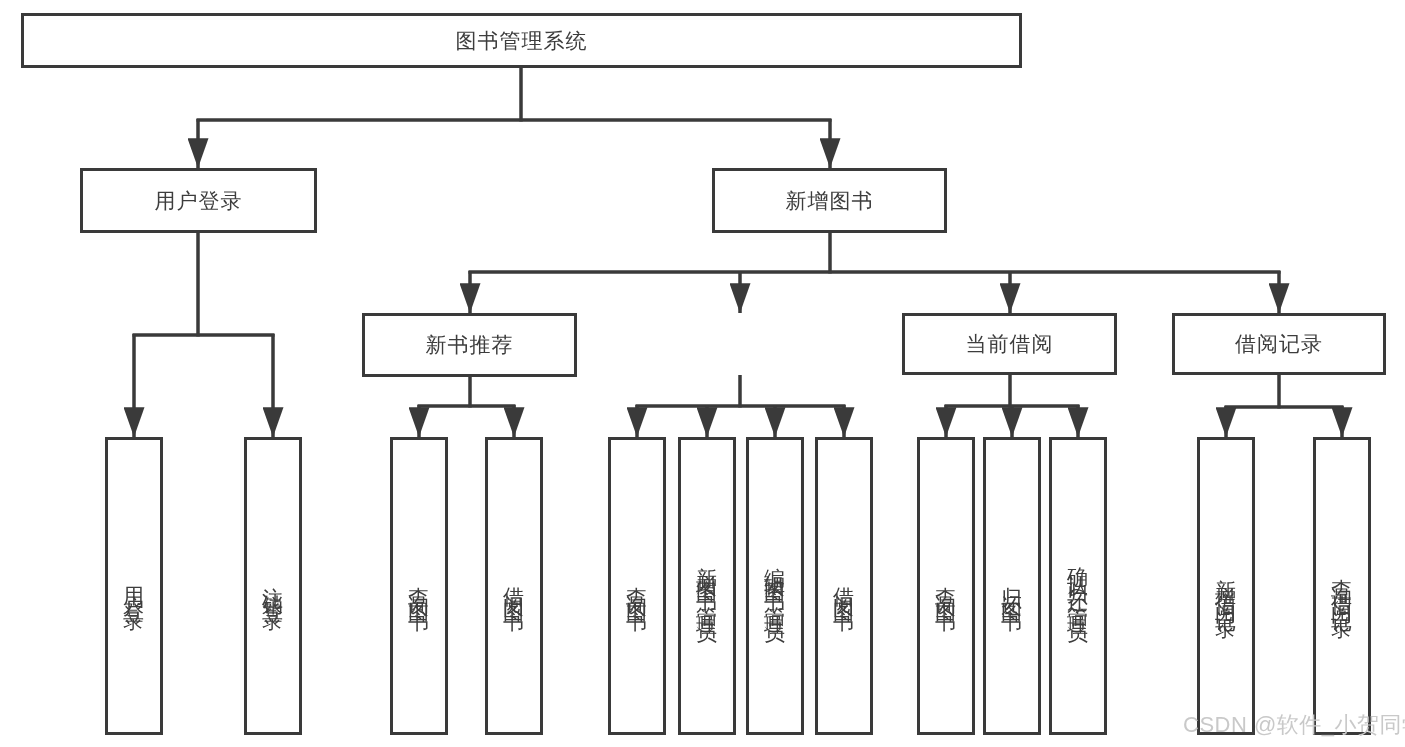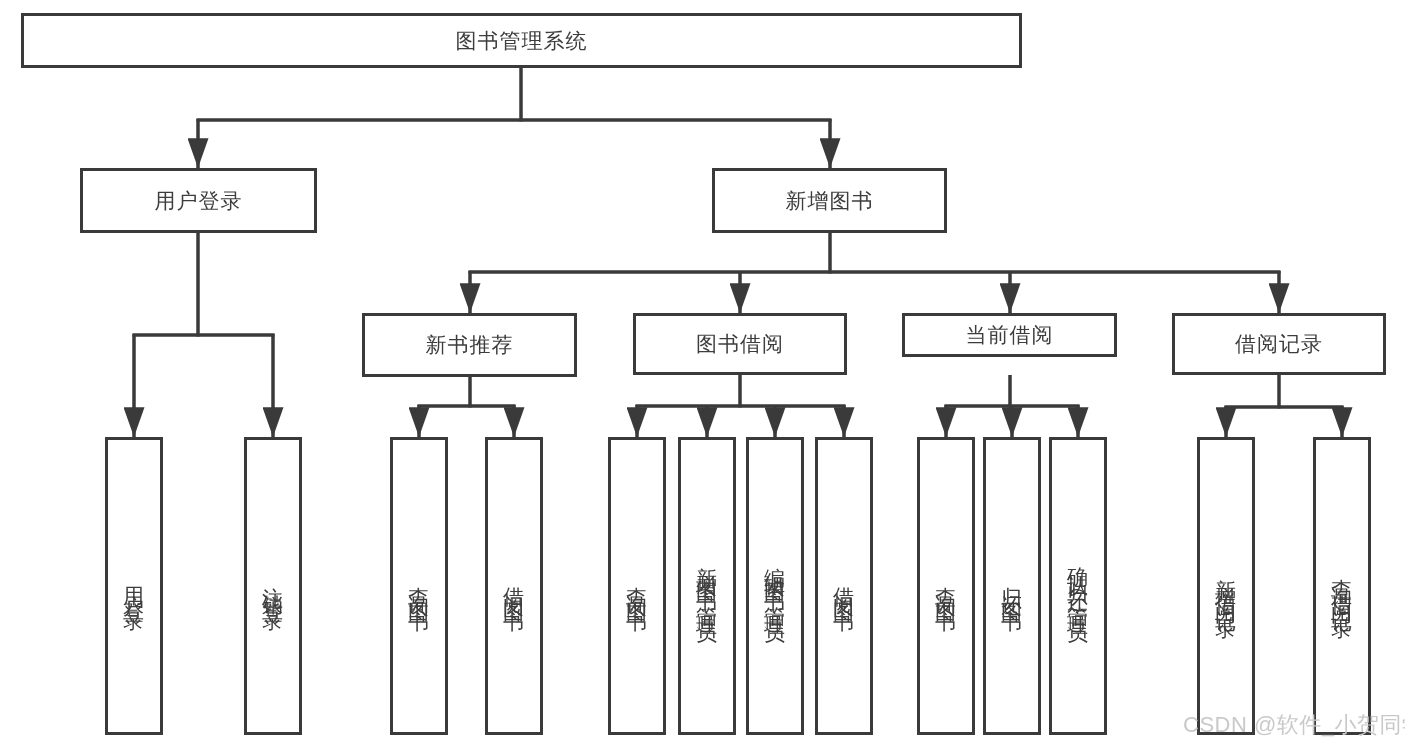--- a/index.html
+++ b/index.html
@@ -35,21 +35,21 @@
     white-space: nowrap;
   }
   
   .n-root  { left: 21px;   top: 13px;  width: 1001px; height: 55px; }
   
   .n-user  { left: 80px;   top: 168px; width: 237px;  height: 65px; }
   .n-mgmt  { left: 712px;  top: 168px; width: 235px;  height: 65px; }
   
   .n-c1 { left: 362px;  top: 313px; width: 215px; height: 64px; }
   .n-c2 { left: 633px;  top: 313px; width: 214px; height: 62px; }
-  .n-c3 { left: 902px;  top: 313px; width: 215px; height: 44px; }
+  .n-c3 { left: 902px;  top: 313px; width: 215px; height: 62px; }
   .n-c4 { left: 1172px; top: 313px; width: 214px; height: 62px; }
   
   .leaf {
     top: 437px;
     width: 58px;
     height: 298px;
   }
   .leaf span {
     writing-mode: vertical-rl;
     text-orientation: mixed;
@@ -141,23 +141,20 @@
   <div class="node n-user">
     <span>用户登录</span>
   </div>
   <div class="node n-mgmt">
     <span>新增图书</span>
   </div>
 
   <div class="node n-c1">
     <span>新书推荐</span>
   </div>
-  <div class="node n-c2">
-    <span>图书借阅</span>
-  </div>
   <div class="node n-c3">
     <span>当前借阅</span>
   </div>
   <div class="node n-c4">
     <span>借阅记录</span>
   </div>
 
   <div class="node leaf l1">
     <span>用户登录</span>
   </div>

